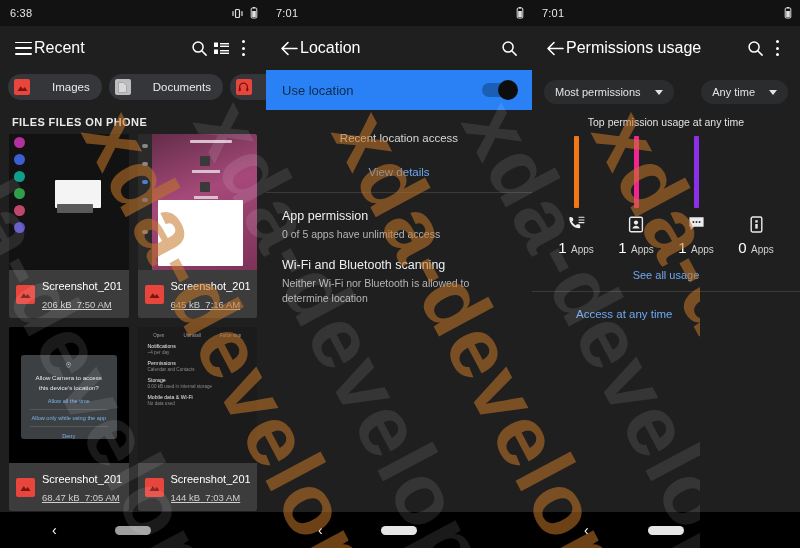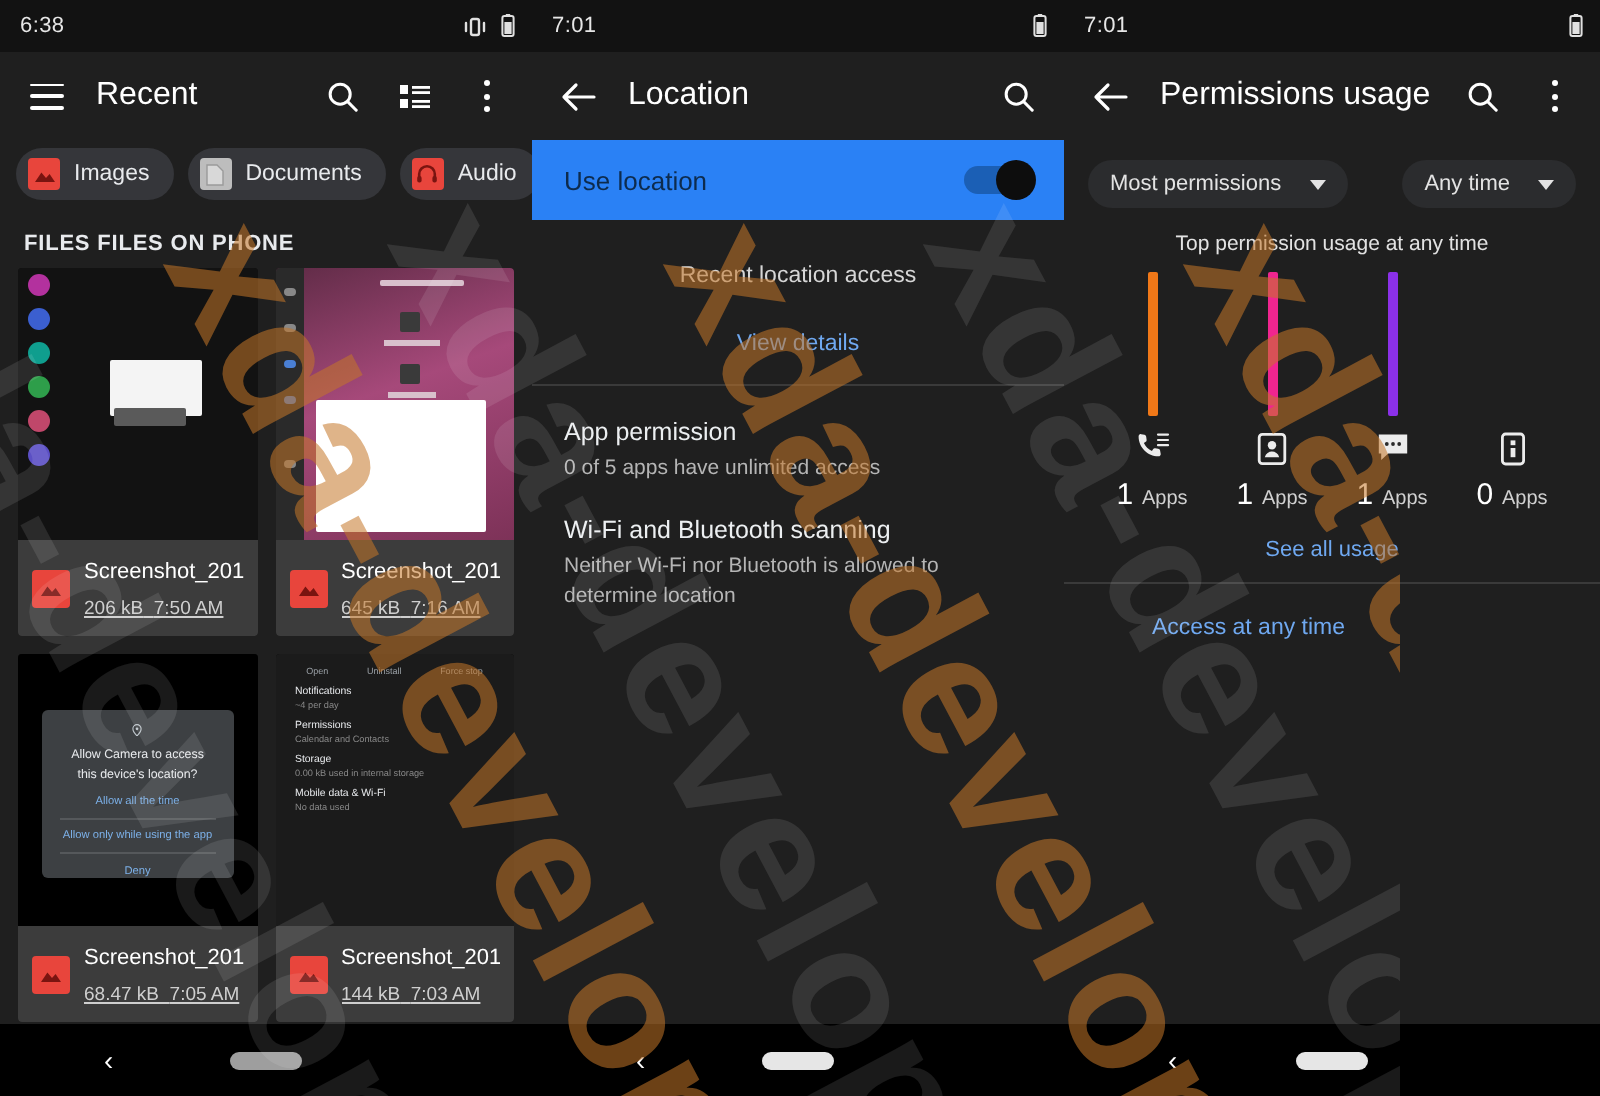--- a/index.html
+++ b/index.html
@@ -44,21 +44,20 @@
     display: flex; align-items: center; gap: 6px;
   }
   .sb-icon { display: block; }
 
   .appbar {
     height: 44px;
     background: #1f1f1f;
     display: flex;
     align-items: center;
     padding: 0 12px;
-    gap: 14px;
     color: #fff;
   }
   .appbar .title {
     font-size: 16px;
     font-weight: 400;
     color: #fff;
     flex: 1;
     white-space: nowrap;
   }
   .iconbtn {
@@ -76,21 +75,21 @@
   .kebab i { width: 3px; height: 3px; background: #fff; border-radius: 50%; display: block; }
 
   
   .chiprow {
     display: flex; gap: 7px;
     padding: 4px 8px 8px 8px;
     background: #1f1f1f;
     overflow: hidden;
   }
   .chip {
-    display: flex; align-items: center; gap: 7px;
+    display: flex; align-items: center; gap: 22px;
     background: #35363a;
     border-radius: 16px;
     padding: 5px 12px 5px 6px;
     color: #e8eaed;
     font-size: 11.5px;
     white-space: nowrap;
     flex: 0 0 auto;
   }
   .chip .sq { width: 16px; height: 16px; border-radius: 2px; flex: 0 0 auto; display:flex; align-items:center; justify-content:center;}
   .sq.red { background: #e8453c; }

